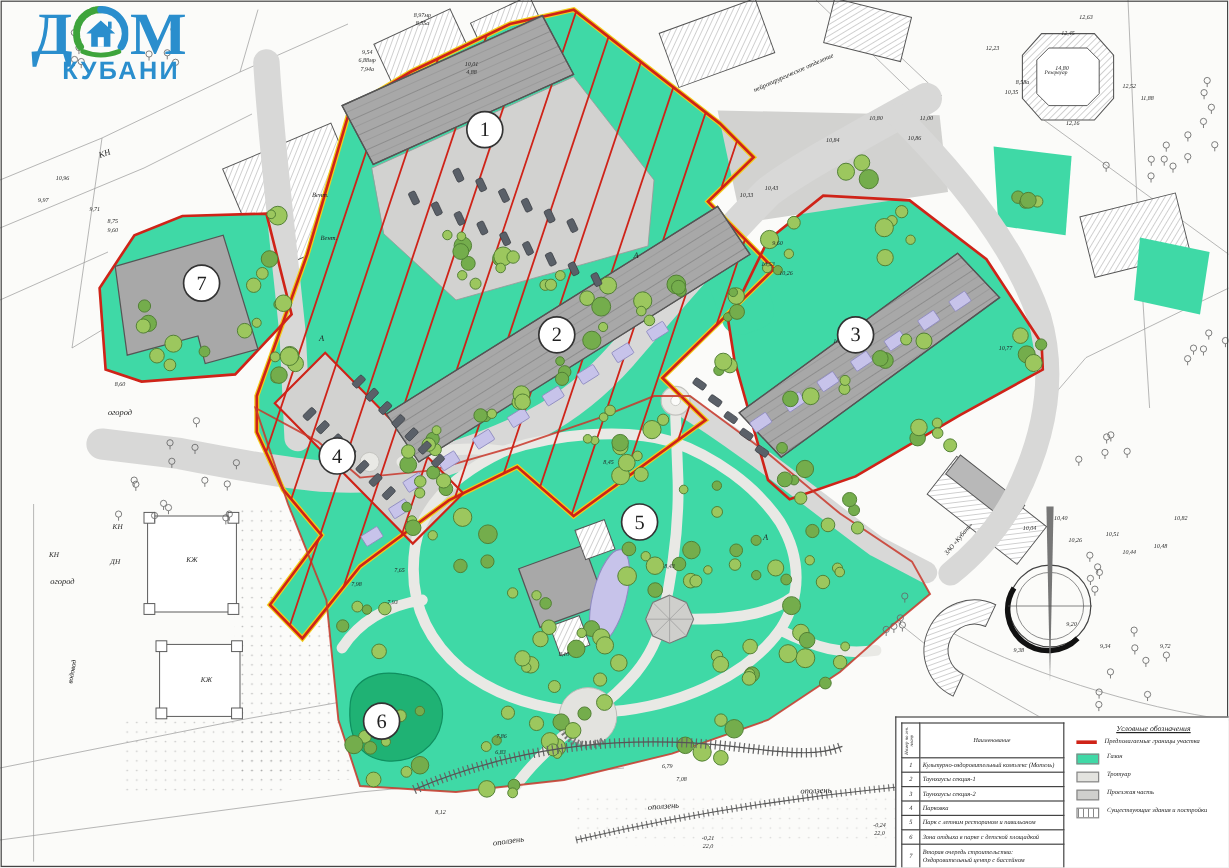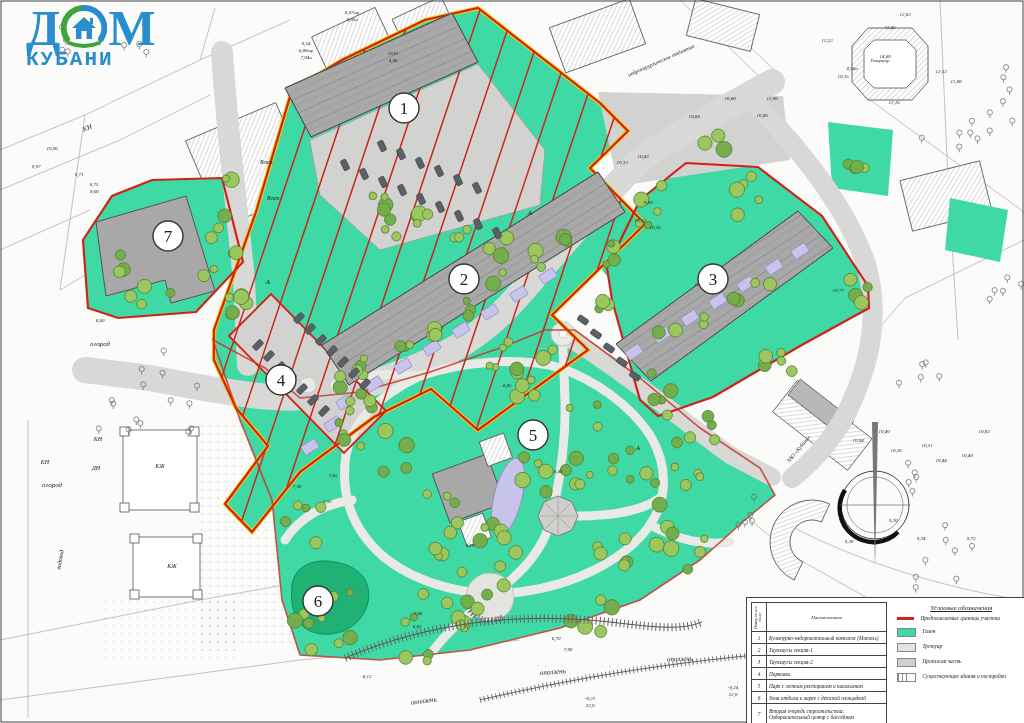--- a/index.html
+++ b/index.html
@@ -7,22 +7,22 @@
          font-family:"Liberation Serif",serif;}
   svg text{user-select:none;}
   .ml{font-family:"Liberation Serif",serif;font-style:italic;fill:#222;}
   .marker circle{fill:#fff;stroke:#333;stroke-width:1.4;}
   .marker text{font-family:"Liberation Serif",serif;font-size:17px;fill:#222;text-anchor:middle;}
   
   #logo{position:absolute;left:26px;top:4px;width:170px;color:#2a8ecd;}
   #logo .row1{display:flex;align-items:center;font-weight:bold;font-size:50px;line-height:48px;
               font-family:"Liberation Serif",serif;}
   #logo .row1 .ltr{letter-spacing:0;}
-  #logo .row2{font-weight:bold;font-size:21px;letter-spacing:2px;text-align:left;width:150px;
-              margin-top:-4px;font-family:Liberation Mono, monospace;}
+  #logo .row2{font-weight:bold;font-size:21px;letter-spacing:2px;text-align:center;width:150px;
+              margin-top:-4px;font-family:Liberation Sans, sans-serif;}
   
   #legend{position:absolute;left:746px;top:597px;width:278px;height:126px;background:#fff;
           border-top:1px solid #444;border-left:1px solid #444;display:flex;
           font-family:"Liberation Serif",serif;font-style:italic;color:#222;}
   #ltable{margin:4px 0 0 4px;border-collapse:collapse;}
   #ltable td{border:0.8px solid #444;font-size:5.3px;padding:1px 2px;vertical-align:middle;}
   #ltable .num{width:10px;text-align:center;}
   #ltable .hdr{height:26px;text-align:center;font-size:5px;}
   #ltable .vert{writing-mode:vertical-rl;transform:rotate(180deg);font-size:4px;line-height:1;}
   #ltable .nm{width:118px;white-space:pre-line;}

